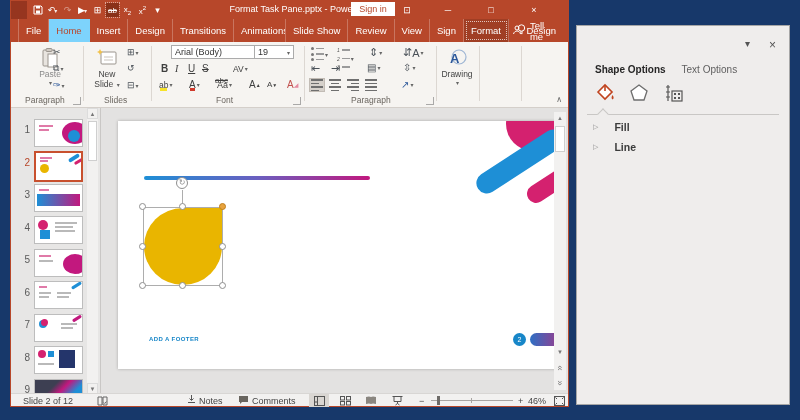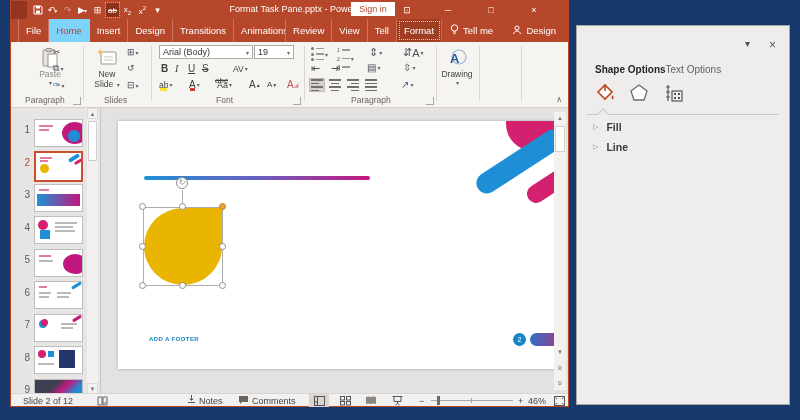--- a/index.html
+++ b/index.html
@@ -132,29 +132,29 @@
   .viewbtn.active { background:#D9D6D2; }
   .zoomtrack { position:absolute; top:6px; height:1px; background:#A8A5A2; }
   .zoomthumb { position:absolute; top:2px; width:3px; height:9px; background:#6E6B68; }
   .zoomtick { position:absolute; top:4px; width:1px; height:5px; background:#A8A5A2; }
 
   
   .pane { position:absolute; left:576px; top:25px; width:214px; height:380px; background:#EFEDEC;
     border:1px solid #A6A6A6; }
   .pane-title { position:absolute; left:18px; top:10px; font-size:15px; color:#C0441F; }
   .pane-ctl { position:absolute; top:12px; font-size:10px; color:#555; }
-  .pane-tabs { position:absolute; left:18px; top:38px; display:flex; gap:0; font-size:10px; }
+  .pane-tabs { position:absolute; left:18px; top:38px; display:flex; gap:16px; font-size:10px; }
   .ptab.on { font-weight:bold; color:#262626; }
   .ptab.off { color:#5f5f5f; }
   .picons { position:absolute; left:16px; top:56px; display:flex; gap:13px; align-items:center; }
   .picon { width:22px; height:22px; display:flex; align-items:center; justify-content:center; }
   .pdivider { position:absolute; left:10px; right:10px; top:88px; height:1px; background:#C9C7C5; }
   .pnotch { position:absolute; left:22px; top:84px; width:8px; height:8px; background:#EFEDEC;
     border-left:1px solid #C9C7C5; border-top:1px solid #C9C7C5; transform:rotate(45deg); }
-  .prow { position:absolute; left:16px; display:flex; align-items:center; gap:8px; font-size:10.5px;
+  .prow { position:absolute; left:16px; display:flex; align-items:center; gap:16px; font-size:10.5px;
     font-weight:bold; color:#3b3b3b; }
   .ptri { font-size:7px; color:#8a8a8a; font-weight:normal; }
 </style>
 </head>
 <body>
 
 <div class="window">
 
   <div class="titlebar">
     <div class="app-square"></div>
@@ -195,23 +195,24 @@
     <div class="winctl" style="left:510px">×</div>
   </div>
 
   <div class="tabrow">
     <div class="tab first">File</div>
     <div class="tab active">Home</div>
     <div class="tab">Insert</div>
     <div class="tab">Design</div>
     <div class="tab">Transitions</div>
     <div class="tab anim">Animations</div>
+    <div class="tab">Slide Show</div>
     <div class="tab">Review</div>
     <div class="tab">View</div>
-    <div class="tab">Tell</div>
+    <div class="tab">Sign</div>
     <div class="tab focus">Format</div>
     <div class="tellme">
       <span>
         <svg width="9" height="11" viewBox="0 0 9 11">
             <circle cx="4.5" cy="4" r="3.2" fill="none" stroke="#fff" stroke-width="1"></circle>
             <path d="M3 8h3M3.5 9.6h2" stroke="#fff" stroke-width="1"></path>
           </svg>
       </span>
       <span>Tell me</span>
     </div>
@@ -268,21 +269,21 @@
         <span class="ddv">▾</span>
       </span>
     <span class="rbtn" style="left:116px;top:21px">↺</span>
     <span class="rbtn" style="left:116px;top:38px">
         <span>⊟</span>
         <span class="ddv">▾</span>
       </span>
     <span class="glabel" style="left:93px">Slides</span>
     <div class="gsep" style="left:140px"></div>
 
-    <div class="combo" style="left:148px;top:3px;width:94px">
+    <div class="combo" style="left:160px;top:3px;width:94px">
       <span>Arial (Body)</span>
       <span class="ddv">▾</span>
     </div>
     <div class="combo" style="left:243px;top:3px;width:40px">
       <span>19</span>
       <span class="ddv">▾</span>
     </div>
     <span class="fbtn" style="left:150px;top:20px;font-weight:bold">B</span>
     <span class="fbtn" style="left:164px;top:20px;font-style:italic;font-family:'Liberation Serif',serif">I</span>
     <span class="fbtn" style="left:177px;top:20px;text-decoration:underline">U</span>

